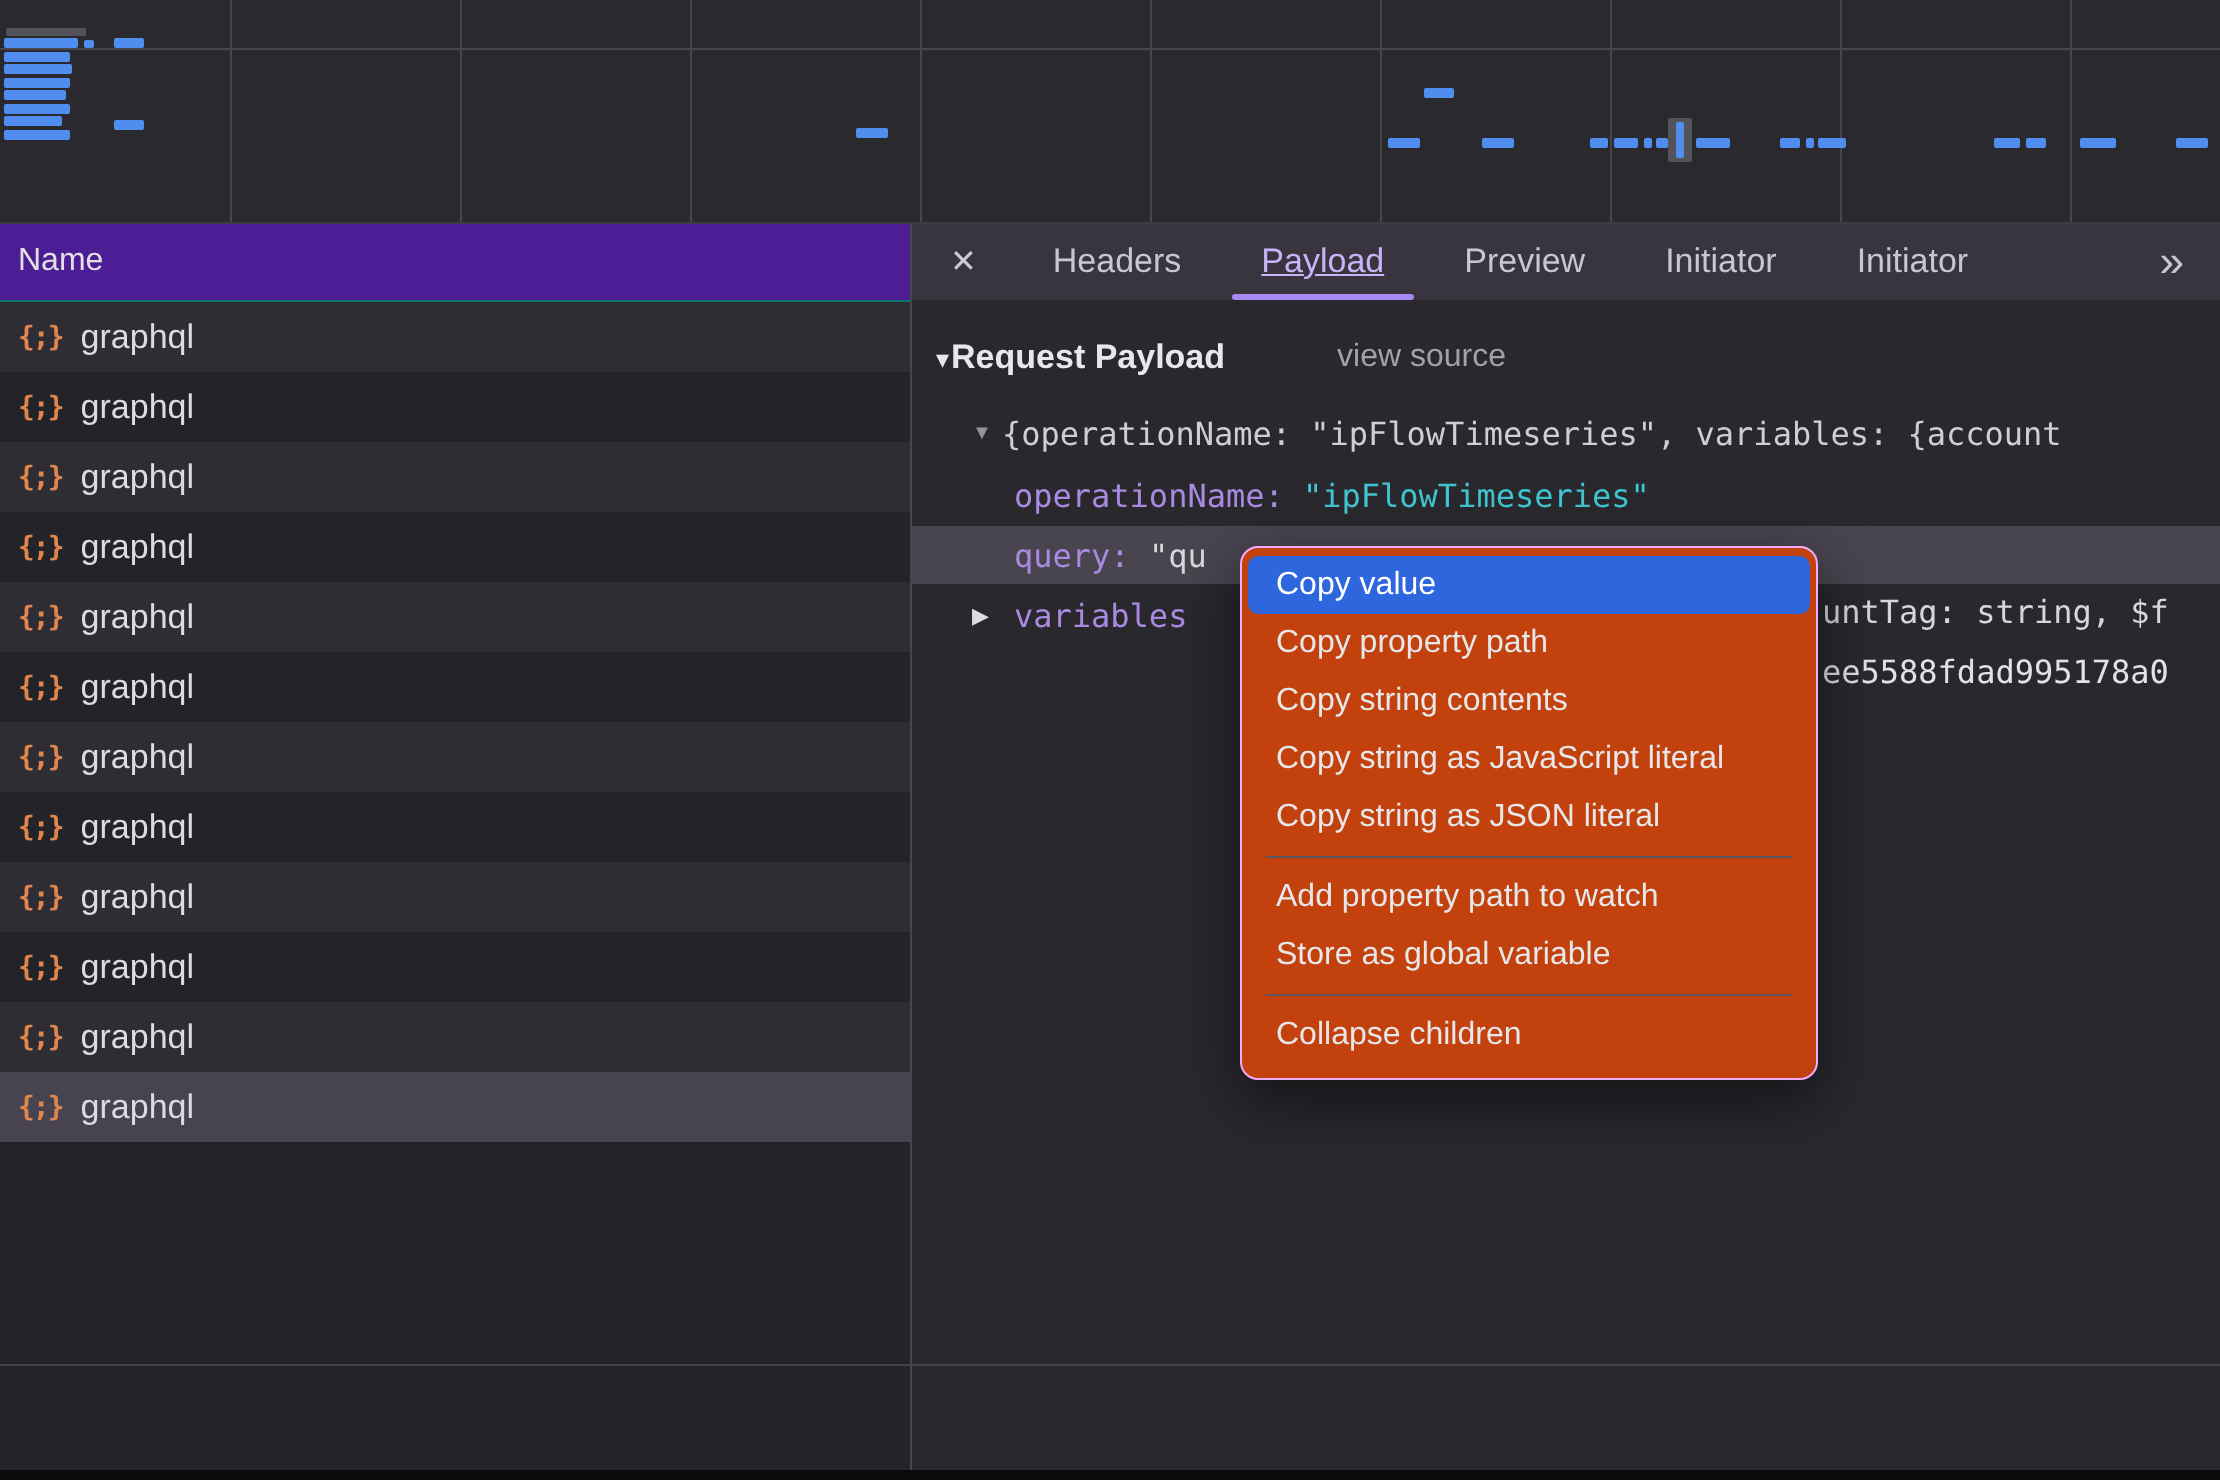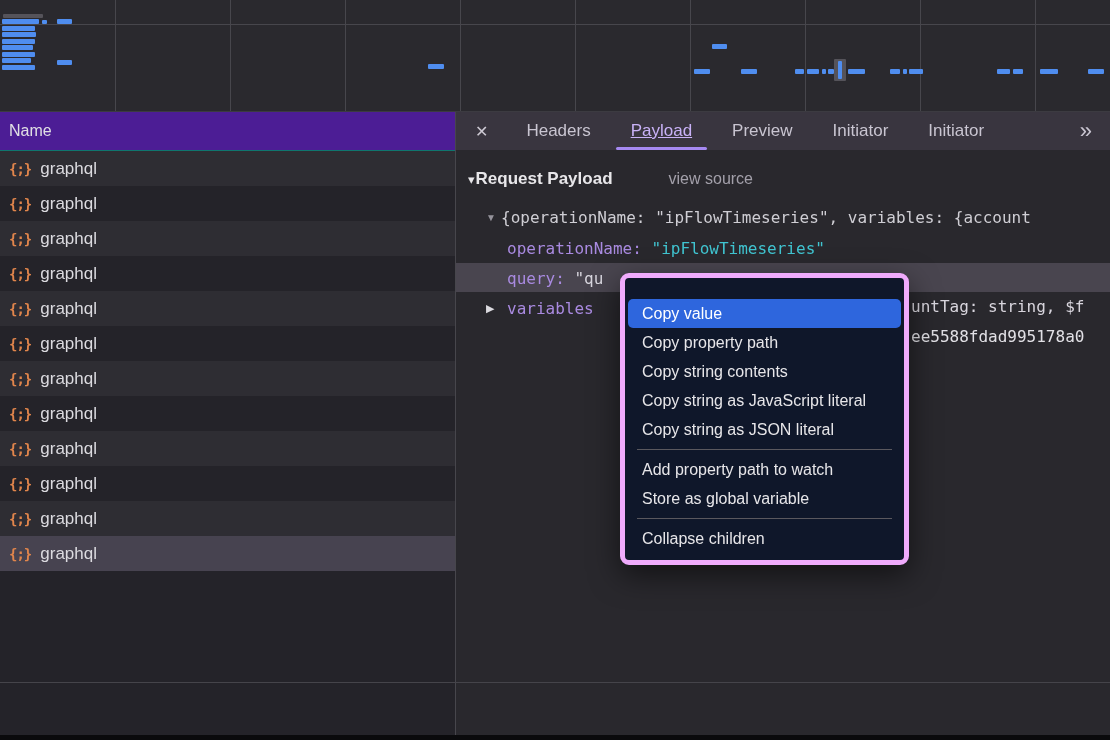--- a/index.html
+++ b/index.html
@@ -52,23 +52,23 @@
   .l4{top:142px;}
   .key{color:#a98ae0;} .str{color:#40c4d0;} .val{color:#d8d6de;}
   .frag{left:455px;color:#d8d5dd;margin-top:28px;}
   .l4 .frag{color:#e2e1e6;}
 
   
   .summary-divider{position:absolute;left:0;top:682px;width:1110px;height:1px;background:#45444a;}
   .bottom-bar{position:absolute;left:0;top:735px;width:1110px;height:5px;background:#0a0a0c;}
 
   
-  .menu{position:absolute;left:620px;top:273px;width:289px;background:#0f172a;
-        border:5px solid #f0abfc;border-radius:9px;box-shadow:0 10px 30px rgba(0,0,0,.55);
-        padding:21px 0 7px;box-sizing:border-box;z-index:10;}
+  .menu{position:absolute;left:620px;top:273px;width:289px;background:#c2410c;
+        border:1px solid #f0abfc;border-radius:9px;box-shadow:0 10px 30px rgba(0,0,0,.55);
+        padding:4px 0 7px;box-sizing:border-box;z-index:10;}
   .menu-item{height:29px;line-height:29px;padding-left:14px;font-size:16px;color:#e7e6e9;
              margin:0 3px;border-radius:5px;}
   .menu-item.hl{background:#2e66dd;color:#ffffff;}
   .sep{height:1px;background:#5a585e;margin:5px 12px;}
 </style>
 </head>
 <body>
 
 <div class="stage">
 

